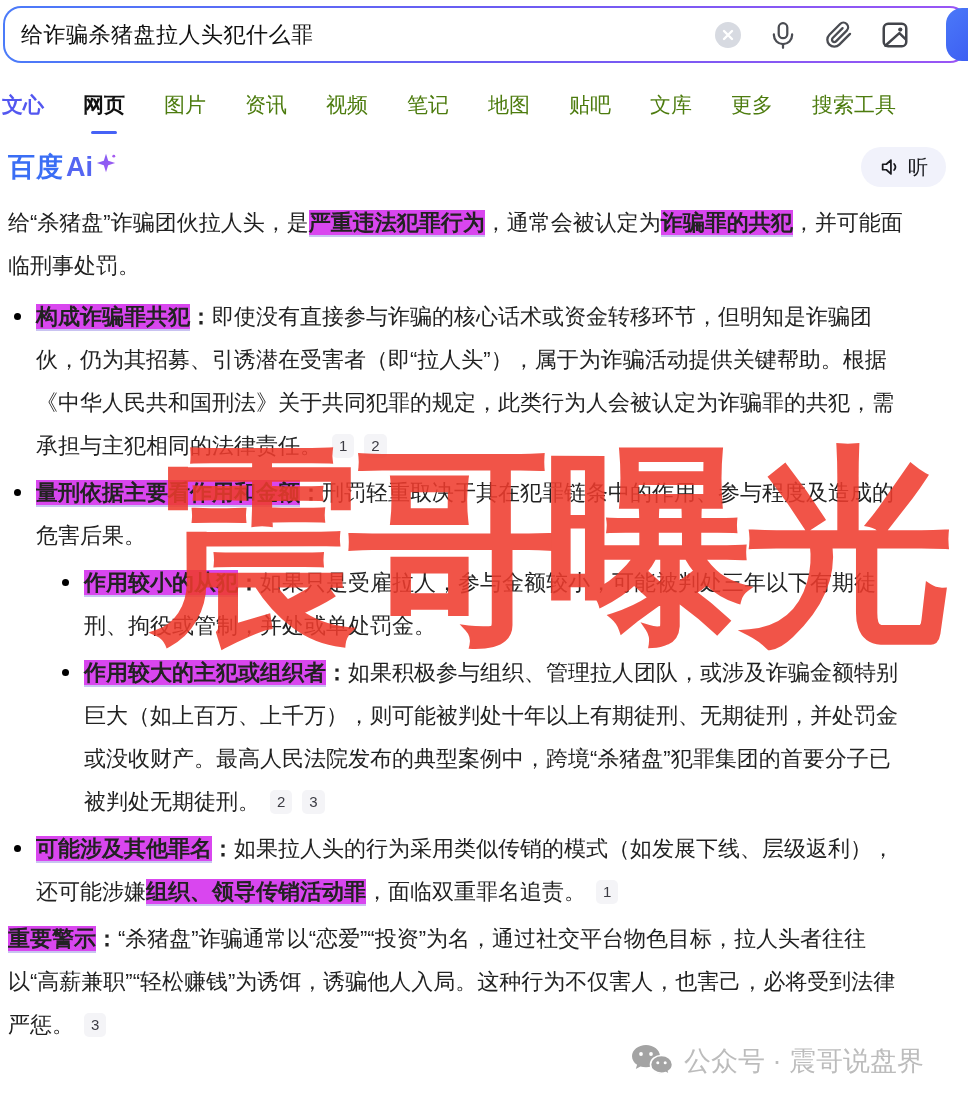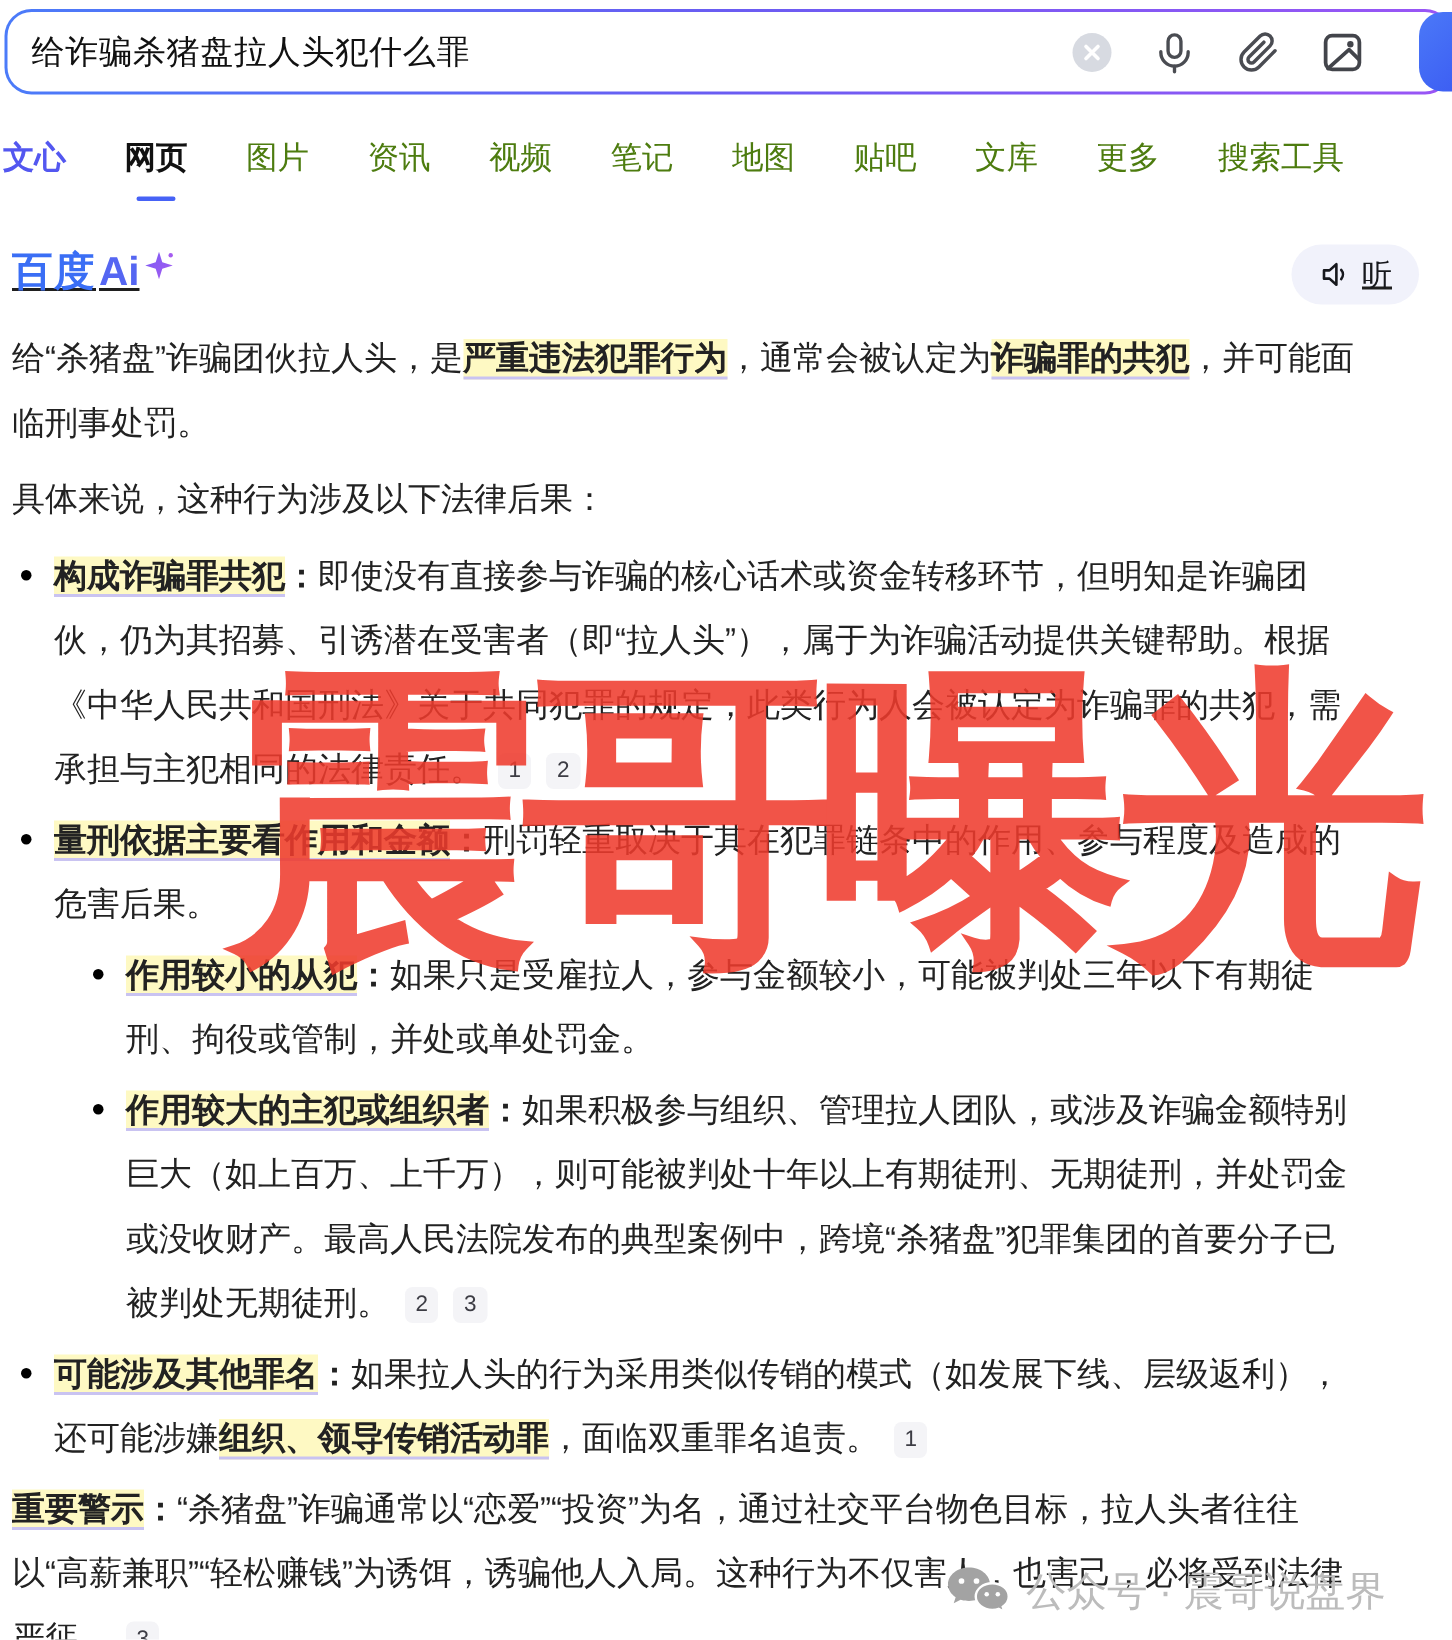--- a/index.html
+++ b/index.html
@@ -27,38 +27,38 @@
   
   .tabs{display:flex;align-items:center;margin:28px 0 0 2px;padding-bottom:18px;}
   .tab{font-size:21px;color:#4d7c0f;margin-right:39px;cursor:pointer;position:relative;white-space:nowrap;}
   .tab.brand{color:#5357f0;font-weight:700;}
   .tab.active{color:#111;font-weight:700;}
   .tab.active::after{
     content:'';position:absolute;left:50%;transform:translateX(-50%);bottom:-15px;
     width:26px;height:3px;border-radius:2px;background:#4662f6;
   }
   
-  .aihead{display:flex;align-items:flex-start;justify-content:space-between;margin:26px 22px 0 8px;text-decoration:underline;}
+  .aihead{display:flex;align-items:center;justify-content:space-between;margin:10px 22px 0 8px;}
   .ailogo{display:flex;align-items:center;font-weight:800;font-size:27px;}
   .logo-cn{color:#3a6ef5;letter-spacing:1px;}
   .logo-ai{color:#5566f2;margin-left:2px;}
   .logo-star{margin-left:2px;margin-top:-8px;}
   .listenbtn{
     display:flex;align-items:center;gap:7px;background:#f1f2fb;border:none;cursor:pointer;
     border-radius:20px;height:40px;padding:0 18px;font-size:20px;color:#17181d;
     font-family:"Liberation Sans",sans-serif;
   }
   
   .content{margin:14px 56px 0 8px;font-size:22px;line-height:43px;color:#222;}
   .para{margin:0 0 8px 0;}
   .li{display:flex;margin:0 0 4px 0;}
   .li .dot{width:7px;height:7px;border-radius:50%;background:#000;margin:18px 15px 0 6px;flex-shrink:0;}
   .li.lvl2{margin-left:48px;}
   .li-body{flex:1;}
-  .hl{font-weight:700;background:#fef9c3;border-bottom:2px solid #c9c3f1;}
+  .hl{font-weight:700;background:#d946ef;border-bottom:2px solid #c9c3f1;}
   .b{font-weight:700;}
   .cite{
     display:inline-block;background:#f4f4f7;border-radius:5px;padding:0 7px;margin-left:10px;
     font-size:15px;line-height:24px;color:#3c3c44;vertical-align:2px;cursor:pointer;
   }
   
   .redmark{
     position:absolute;left:118px;top:442px;z-index:5;pointer-events:none;
     font-size:210px;line-height:1;font-weight:900;letter-spacing:-12px;
     color:#ef3b2d;opacity:.87;white-space:nowrap;margin-left:32px;
@@ -137,21 +137,20 @@
     <svg width="22" height="22" viewBox="0 0 24 24" fill="none" stroke="#17181d" stroke-width="1.9" stroke-linejoin="round" stroke-linecap="round">
       <path d="M4 9 h4 l5 -4.5 v15 L8 15 H4 z"></path>
       <path d="M16.5 8.7 a5 5 0 0 1 0 6.6"></path>
     </svg>
     <span>听</span>
   </button>
 </div>
 
 <main class="content" id="content">
     <div class="para"><span>给“杀猪盘”诈骗团伙拉人头，是</span><span class="hl">严重违法犯罪行为</span><span>，通常会被认定为</span><span class="hl">诈骗罪的共犯</span><span>，并可能面临刑事处罚。</span></div>
-    <div class="para"><span>具体来说，这种行为涉及以下法律后果：</span></div>
     <div class="li lvl1">
       <span class="dot"></span>
       <div class="li-body"><span class="hl">构成诈骗罪共犯</span><span class="b">：</span><span>即使没有直接参与诈骗的核心话术或资金转移环节，但明知是诈骗团伙，仍为其招募、引诱潜在受害者（即“拉人头”），属于为诈骗活动提供关键帮助。根据《中华人民共和国刑法》关于共同犯罪的规定，此类行为人会被认定为诈骗罪的共犯，需承担与主犯相同的法律责任。</span><span class="cite">1</span><span class="cite">2</span></div>
     </div>
     <div class="li lvl1">
       <span class="dot"></span>
       <div class="li-body"><span class="hl">量刑依据主要看作用和金额</span><span class="b">：</span><span>刑罚轻重取决于其在犯罪链条中的作用、参与程度及造成的危害后果。</span></div>
     </div>
     <div class="li lvl2">
       <span class="dot"></span>

